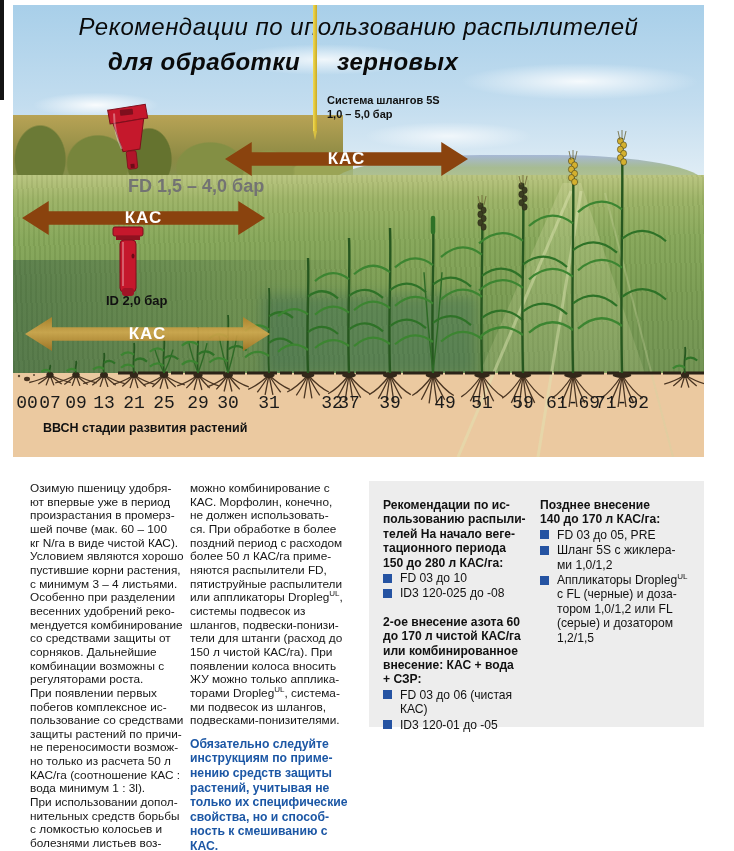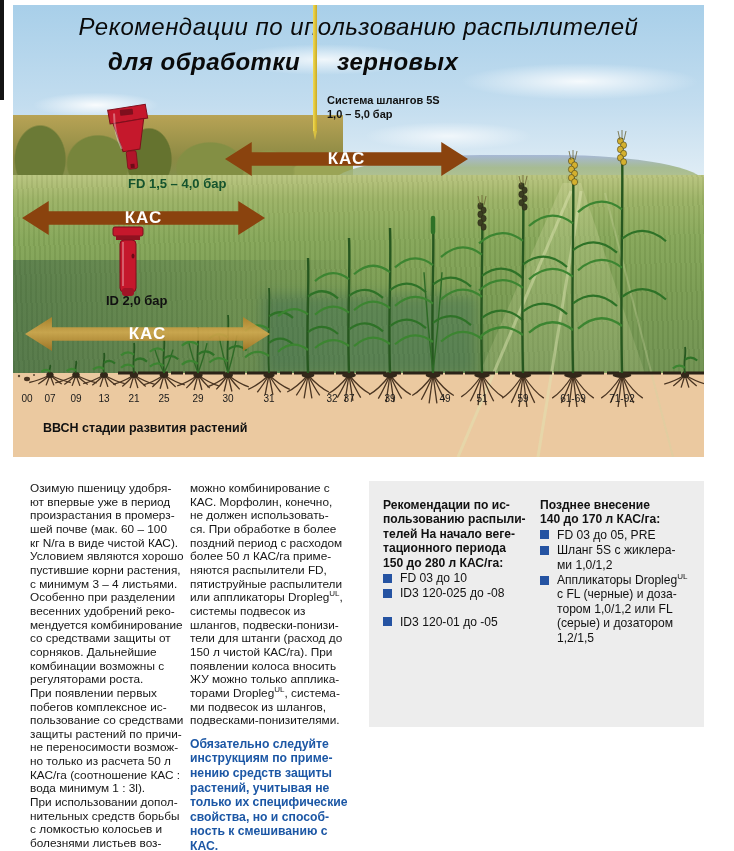--- a/index.html
+++ b/index.html
@@ -61,25 +61,25 @@
     color:#fff;font-weight:bold;font-size:17px;letter-spacing:1px;
     clip-path:polygon(0 50%,11% 0,11% 30%,89% 30%,89% 0,100% 50%,89% 100%,89% 70%,11% 70%,11% 100%);}
   .arrow1{left:212px;top:137px;width:243px;background:#8a430e;}
   .arrow2{left:9px;top:196px;width:243px;background:#8a430e;}
   .arrow3{left:12px;top:312px;width:245px;
     background:linear-gradient(180deg,rgba(178,130,40,.88),rgba(214,170,78,.88) 45%,rgba(166,116,33,.88));}
 
   
   .nozzle-fd{position:absolute;left:92px;top:99px;width:50px;height:74px;transform:rotate(-6deg);}
   .nozzle-id{position:absolute;left:99px;top:221px;width:32px;height:74px;}
-  .fd-label{position:absolute;left:79px;top:171px;font-weight:bold;font-size:13px;color:#14532d;padding-left:36px;}
+  .fd-label{position:absolute;left:79px;top:171px;font-weight:bold;font-size:18px;color:#737373;padding-left:36px;}
   .id-label{position:absolute;left:93px;top:288px;font-weight:bold;font-size:13px;color:#111;}
 
   
-  .bbch-num{position:absolute;top:388px;transform:translateX(-50%);font-size:10px;color:#1a1a1a;white-space:nowrap;}
+  .bbch-num{position:absolute;top:388px;transform:translateX(-50%);font-size:18px;color:#1a1a1a;white-space:nowrap;font-family:Liberation Mono, monospace;}
   .bbch-caption{position:absolute;left:30px;top:416px;font-weight:bold;font-size:12.5px;color:#111;}
 
   
   .col{position:absolute;top:482px;font-size:11.8px;line-height:13.65px;color:#161616;}
   .col1{left:30px;width:178px;}
   .col2{left:190px;width:176px;}
   .blue-para{margin-top:9px;font-weight:bold;color:#1c57a5;font-size:12.2px;line-height:14.6px;}
   sup{font-size:8px;line-height:0;vertical-align:super;}
 
   .graybox{position:absolute;left:369px;top:481px;width:335px;height:246px;background:#ededed;}
@@ -419,21 +419,22 @@
   </div>
 
   <div class="graybox">
     <div class="boxcol boxcol-a">
         <div class="box-section">
           <div class="box-heading">Рекомендации по ис-<br>пользованию распыли-<br>телей На начало веге-<br>тационного периода<br>150 до 280 л КАС/га:</div>
           <div class="bullet"><span class="bsq"></span><span>FD 03 до 10</span></div>
           <div class="bullet"><span class="bsq"></span><span>ID3 120-025 до -08</span></div>
         </div>
         <div class="box-section">
-          <div class="bullet"><span class="bsq"></span></div>
+          <div class="box-heading">2-ое внесение азота 60<br>до 170 л чистой КАС/га<br>или комбинированное<br>внесение: КАС + вода<br>+ СЗР:</div>
+          <div class="bullet"><span class="bsq"></span><span>FD 03 до 06 (чистая<br>КАС)</span></div>
           <div class="bullet"><span class="bsq"></span><span>ID3 120-01 до -05</span></div>
         </div>
       </div>
     <div class="boxcol boxcol-b">
         <div class="box-section">
           <div class="box-heading">Позднее внесение<br>140 до 170 л КАС/га:</div>
           <div class="bullet"><span class="bsq"></span><span>FD 03 до 05, PRE</span></div>
           <div class="bullet"><span class="bsq"></span><span>Шланг 5S с жиклера-<br>ми 1,0/1,2</span></div>
           <div class="bullet"><span class="bsq"></span><span>Аппликаторы Dropleg<sup>UL</sup><br>с FL (черные) и доза-<br>тором 1,0/1,2 или FL<br>(серые) и дозатором<br>1,2/1,5</span></div>
         </div>

